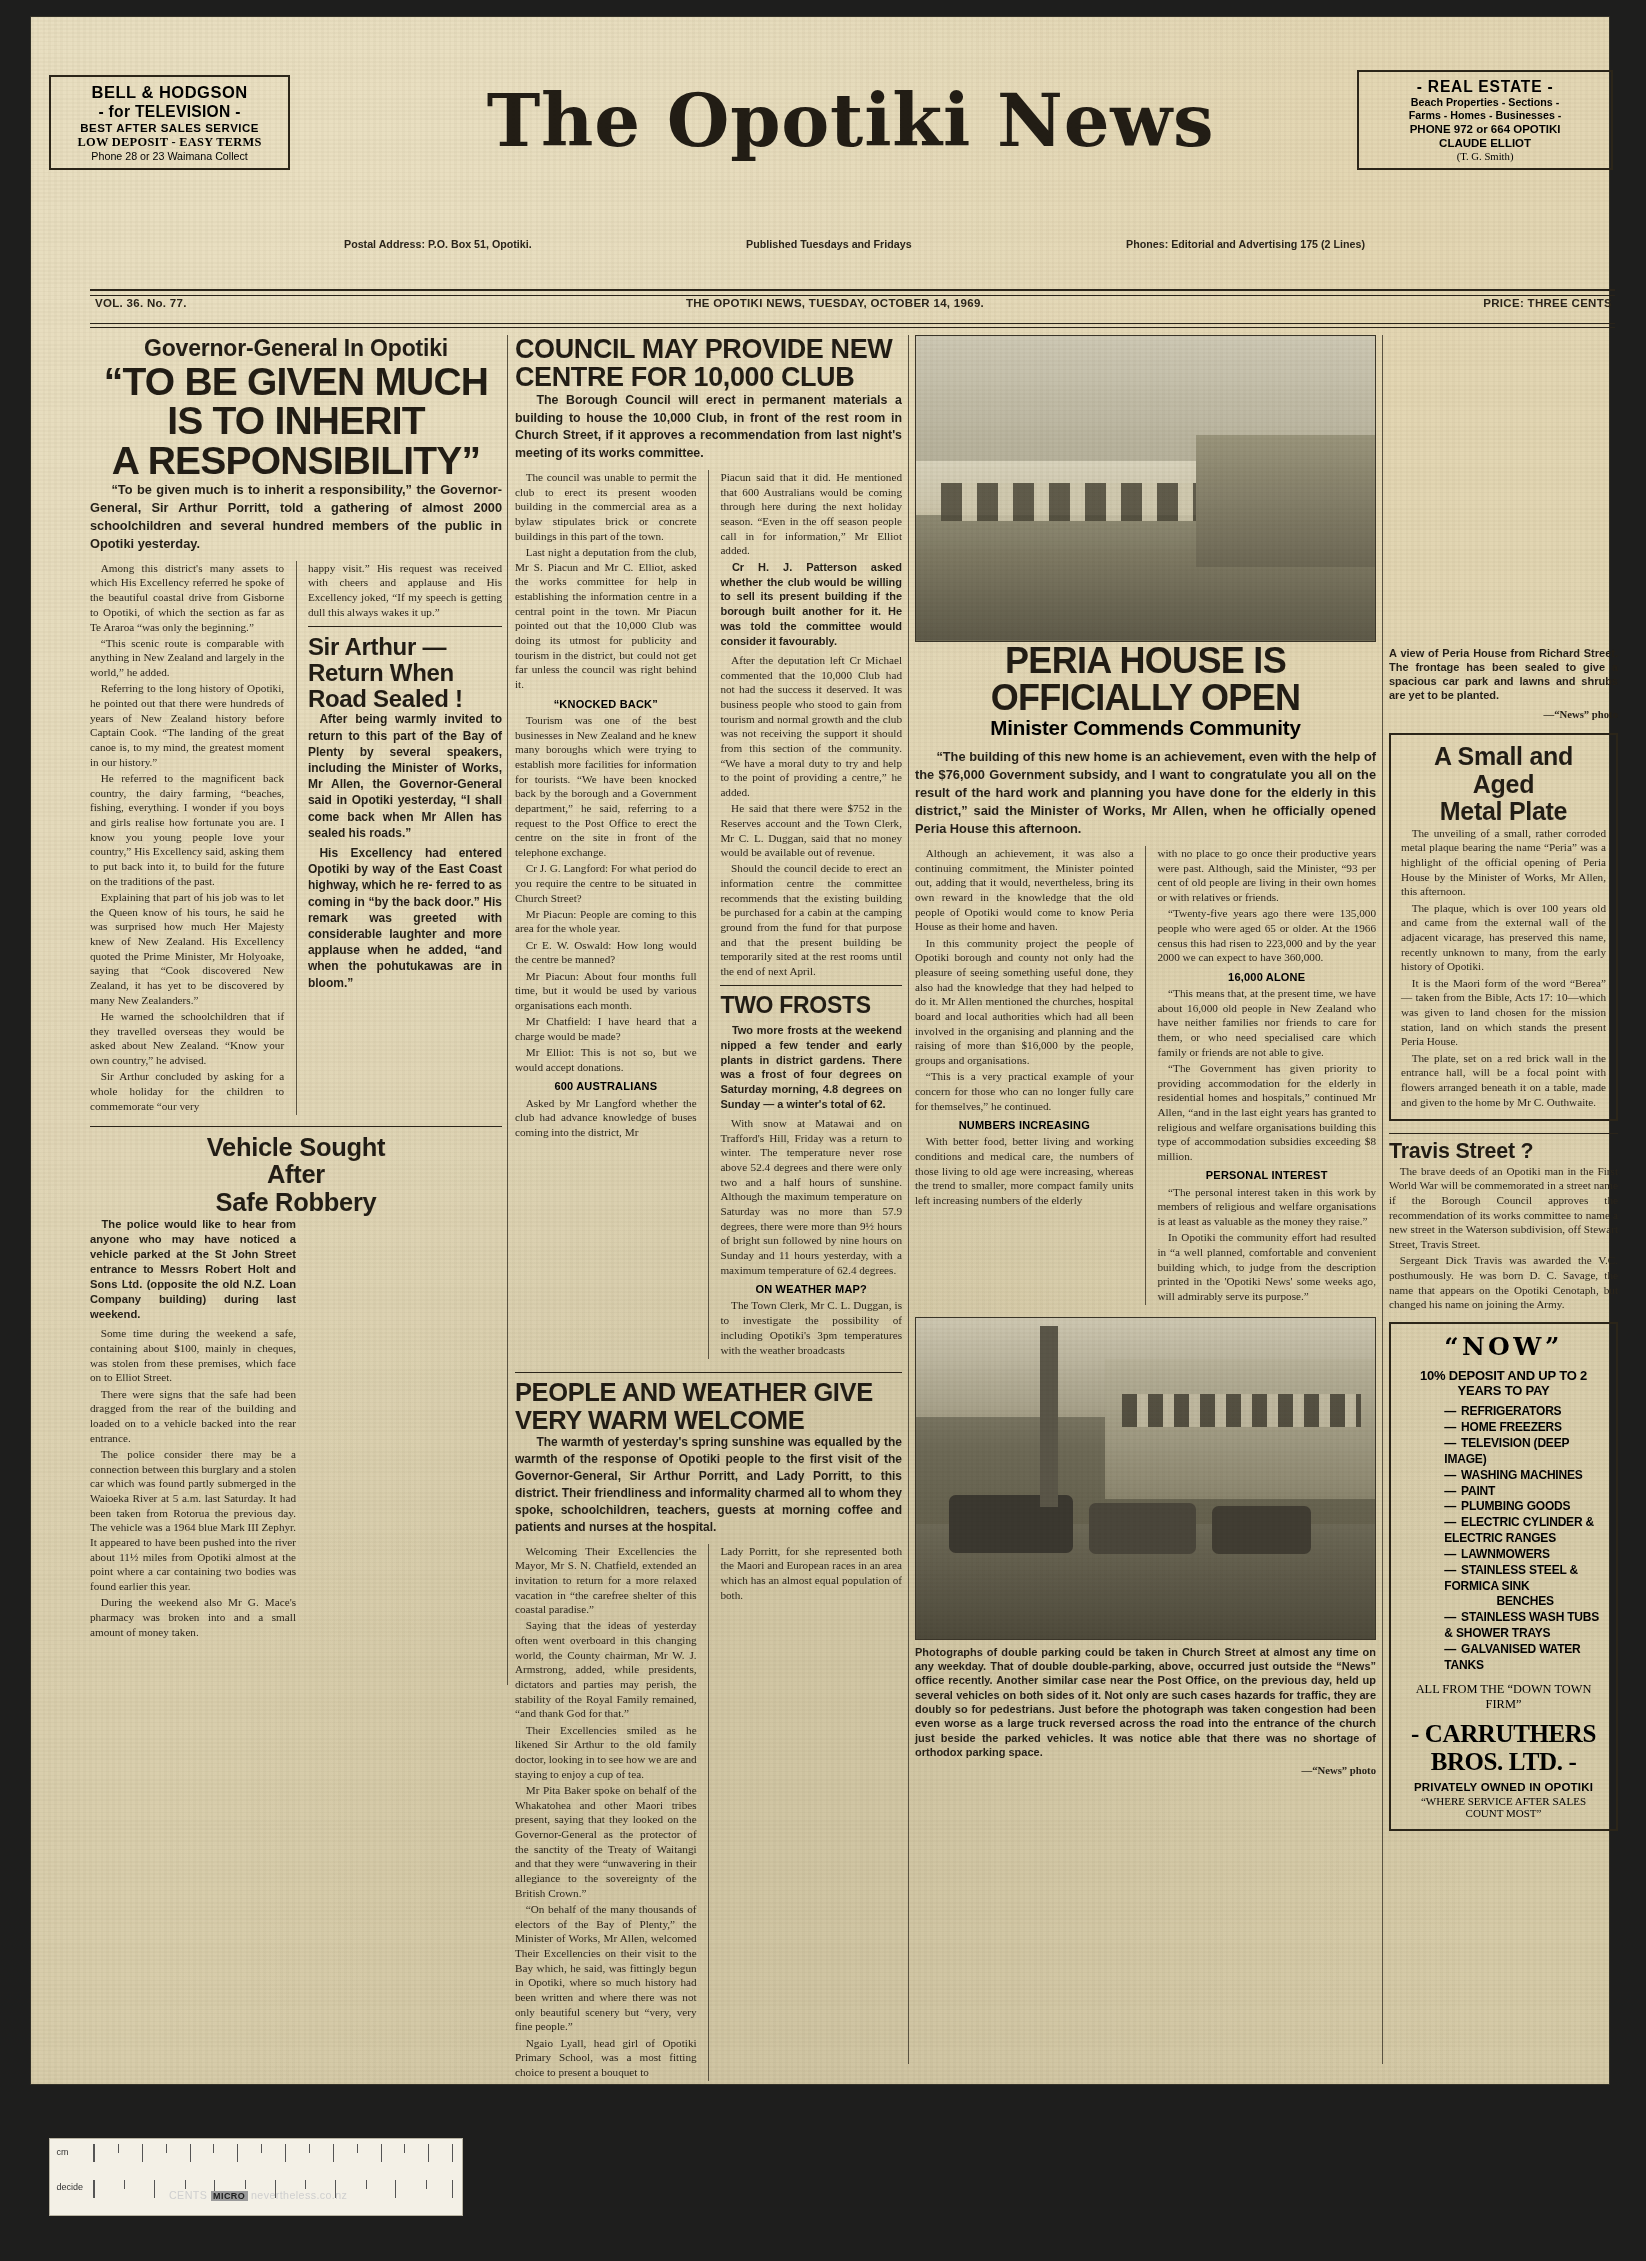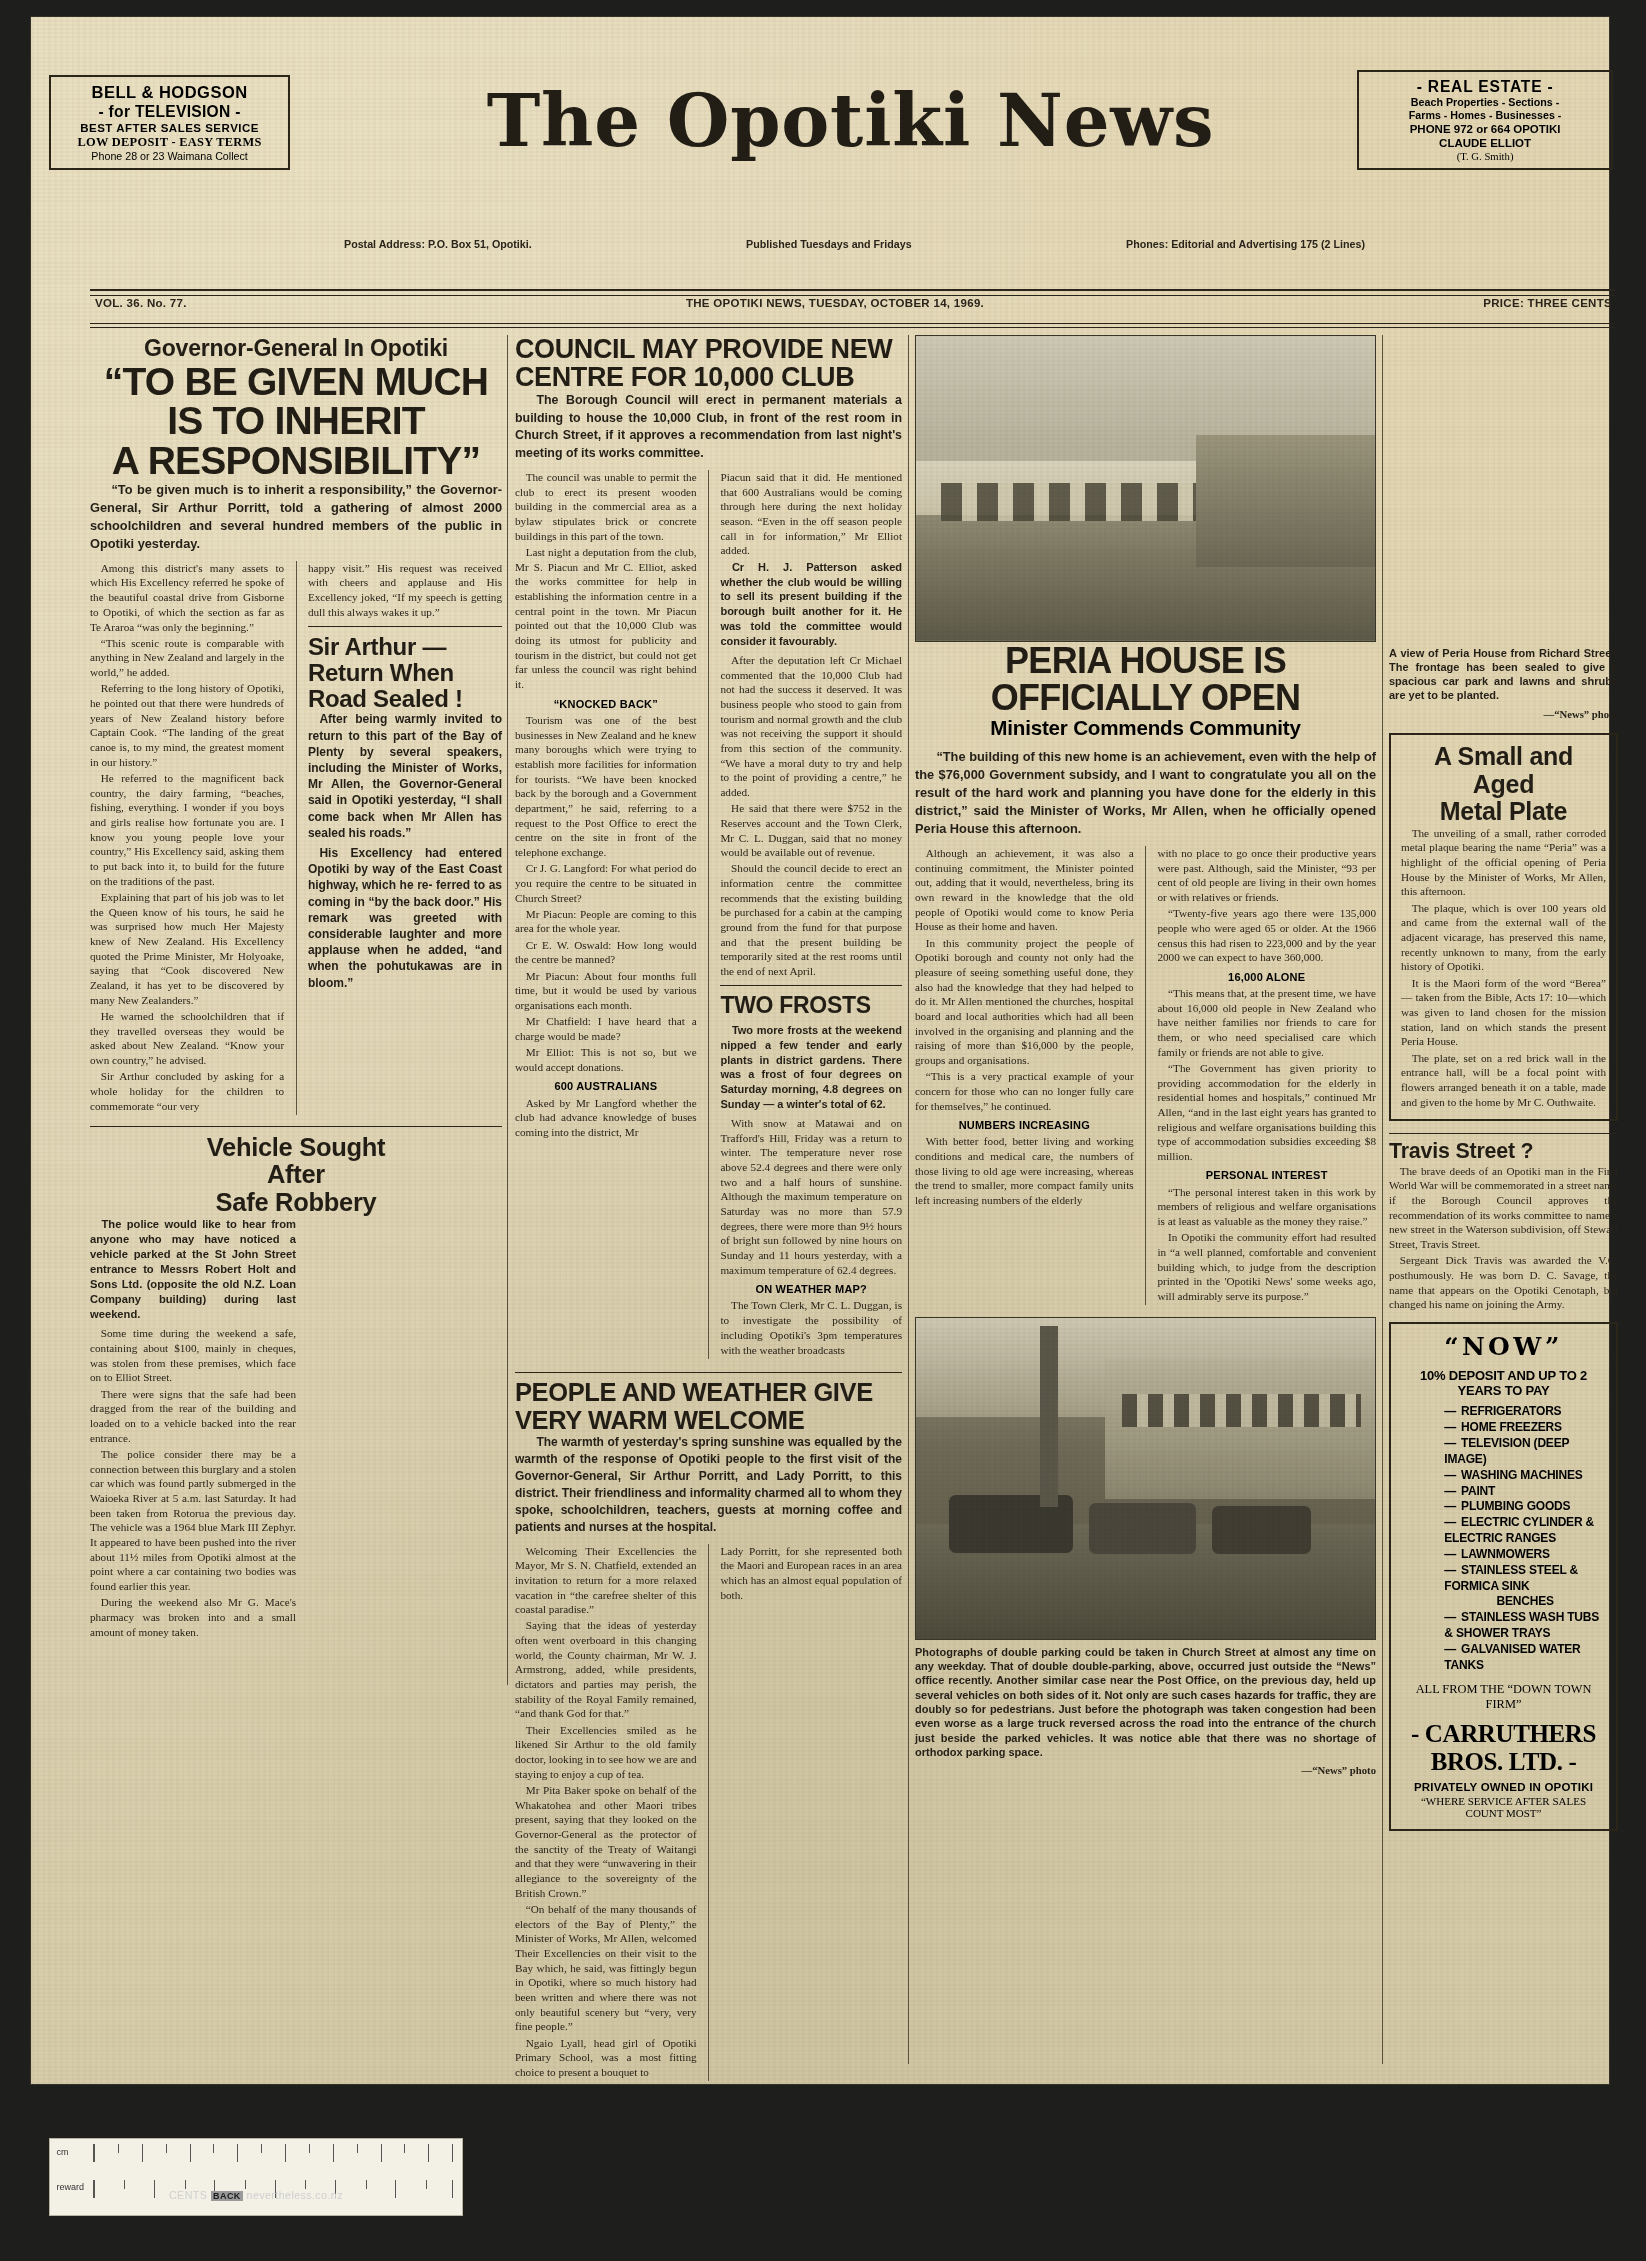--- a/index.html
+++ b/index.html
@@ -385,21 +385,21 @@
           <div class="carr">- CARRUTHERS BROS. LTD. -</div>
           <div class="privately">PRIVATELY OWNED IN OPOTIKI</div>
           <div class="whereserv">“WHERE SERVICE AFTER SALES COUNT MOST”</div>
         </div>
       </div>
     </div>
   </div>
 
   <div class="ruler">
     <div class="rl" style="top:8.2px">cm</div>
-    <div class="rl" style="top:43px">reward</div>
+    <div class="rl" style="top:43px">decide</div>
     <div class="tickrow" style="top:5px;width:362px;">
       <div class="tick" style="left:0px;height:18px"></div>
         <div class="tick" style="left:24px;height:9px"></div>
       <div class="tick" style="left:48px;height:18px"></div>
         <div class="tick" style="left:72px;height:9px"></div>
       <div class="tick" style="left:96px;height:18px"></div>
         <div class="tick" style="left:119px;height:9px"></div>
       <div class="tick" style="left:143px;height:18px"></div>
         <div class="tick" style="left:167px;height:9px"></div>
       <div class="tick" style="left:191px;height:18px"></div>
@@ -422,17 +422,17 @@
         <div class="tick" style="left:211px;height:9px"></div>
       <div class="tick" style="left:241px;height:18px"></div>
         <div class="tick" style="left:272px;height:9px"></div>
       <div class="tick" style="left:301px;height:18px"></div>
         <div class="tick" style="left:332px;height:9px"></div>
       <div class="tick" style="left:358px;height:18px"></div>
     </div>
   </div>
   <div class="nzms">
     <span>CENTS</span>
-    <b>BACK</b>
+    <b>MICRO</b>
     <span>nevertheless.co.nz</span>
   </div>
 </div>
 
 
 </body></html>

